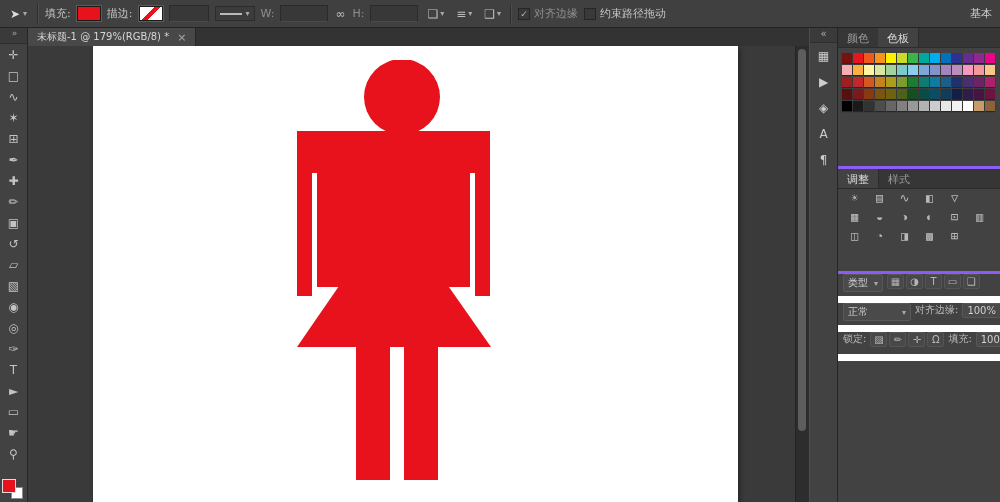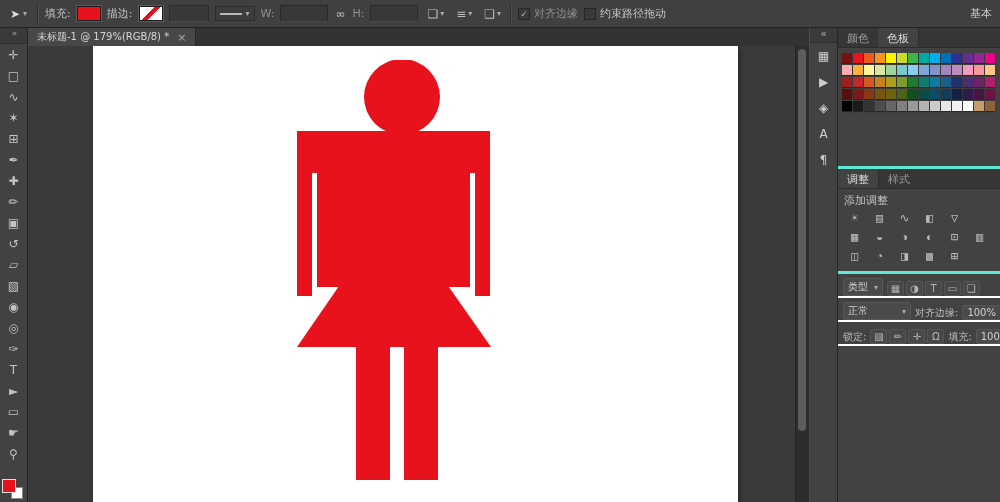--- a/index.html
+++ b/index.html
@@ -51,36 +51,36 @@
   .vscroll{position:absolute;top:18px;right:0;width:13px;bottom:0;background:#2d2d2d;border-left:1px solid #242424;}
   .vthumb{position:absolute;top:3px;left:2px;width:8px;height:382px;background:#5d5d5d;border-radius:5px;}
 
   
   .dock{position:absolute;top:28px;left:809px;width:29px;bottom:0;background:#424242;
     border-left:1px solid #4c4c4c;border-right:1px solid #262626;box-sizing:border-box;}
   .dock-collapse{height:14px;text-align:center;font-size:10px;color:#b0b0b0;background:#3a3a3a;border-bottom:1px solid #2e2e2e;cursor:pointer;}
   .dock-icon{height:26px;display:flex;align-items:center;justify-content:center;font-size:12px;color:#cdcdcd;}
 
   
-  .panels{position:absolute;top:28px;left:838px;right:0;bottom:0;background:#5eead4;
+  .panels{position:absolute;top:28px;left:838px;right:0;bottom:0;background:#8b5cf6;
     display:flex;flex-direction:column;gap:3px;overflow:hidden;}
   .pgroup{background:#424242;overflow:hidden;}
   .ptabs{height:19px;background:#363636;display:flex;border-bottom:1px solid #2c2c2c;white-space:nowrap;}
   .ptab{padding:3px 9px 0;font-size:11px;color:#9b9b9b;}
   .ptab.active{background:#424242;color:#dcdcdc;border-right:1px solid #2c2c2c;}
   .swatches-group{height:138px;}
   .swatch-grid{padding:5px 0 0 4px;}
   .swatch-row{height:12px;white-space:nowrap;}
   .swatch{display:inline-block;width:10px;height:10px;margin:0 1px 1px 0;box-shadow:0 1px 1px rgba(0,0,0,.4);}
   .adjust-group{height:102px;font-family:Liberation Mono, monospace;}
   .adj-label{font-size:11px;color:#c2c2c2;padding:4px 6px 1px;}
   .adj-row{display:flex;gap:10px;padding:1px 9px;height:17px;align-items:center;}
   .adj-icon{font-size:12px;color:#b8b8b8;width:15px;text-align:center;}
   .layers-group{flex:1;display:flex;flex-direction:column;}
-  .lp-row{display:flex;align-items:flex-end;gap:4px;padding:0 5px;height:22px;border-bottom:2px solid #ffffff;
+  .lp-row{display:flex;align-items:flex-start;gap:4px;padding:0 5px;height:22px;border-bottom:7px solid #ffffff;
     white-space:nowrap;overflow:hidden;flex:0 0 auto;}
   .select{display:inline-flex;align-items:center;gap:6px;background:#4a4a4a;border:1px solid #585858;
     border-radius:2px;padding:1px 4px;font-size:10px;color:#d0d0d0;flex:0 0 auto;}
   .mini-icon{font-size:10px;color:#b5b5b5;background:#484848;border:1px solid #555555;border-radius:2px;
     width:15px;height:13px;line-height:13px;text-align:center;flex:0 0 auto;}
   .small-label{font-size:10px;color:#b9b9b9;flex:0 0 auto;}
   .layer-list{flex:1;background:#3d3d3d;}
   .layer-row{height:26px;background:#4c545b;display:flex;align-items:center;border-bottom:1px solid #31363b;}
   .eye-cell{width:24px;height:100%;display:flex;align-items:center;justify-content:center;border-right:1px solid #3a4046;}
   .eye{width:12px;height:8px;border:1px solid #d2d2d2;border-radius:50%;position:relative;}
@@ -227,21 +227,20 @@
           <div class="swatch-row"><span class="swatch" style="background: rgb(90, 15, 15);"></span><span class="swatch" style="background: rgb(122, 26, 28);"></span><span class="swatch" style="background: rgb(138, 58, 18);"></span><span class="swatch" style="background: rgb(122, 85, 18);"></span><span class="swatch" style="background: rgb(110, 100, 16);"></span><span class="swatch" style="background: rgb(77, 97, 26);"></span><span class="swatch" style="background: rgb(20, 80, 31);"></span><span class="swatch" style="background: rgb(10, 77, 71);"></span><span class="swatch" style="background: rgb(10, 77, 104);"></span><span class="swatch" style="background: rgb(18, 60, 88);"></span><span class="swatch" style="background: rgb(20, 31, 71);"></span><span class="swatch" style="background: rgb(48, 28, 74);"></span><span class="swatch" style="background: rgb(71, 21, 68);"></span><span class="swatch" style="background: rgb(110, 18, 68);"></span></div>
           <div class="swatch-row"><span class="swatch" style="background: rgb(0, 0, 0);"></span><span class="swatch" style="background: rgb(26, 26, 26);"></span><span class="swatch" style="background: rgb(51, 51, 51);"></span><span class="swatch" style="background: rgb(77, 77, 77);"></span><span class="swatch" style="background: rgb(102, 102, 102);"></span><span class="swatch" style="background: rgb(128, 128, 128);"></span><span class="swatch" style="background: rgb(153, 153, 153);"></span><span class="swatch" style="background: rgb(179, 179, 179);"></span><span class="swatch" style="background: rgb(204, 204, 204);"></span><span class="swatch" style="background: rgb(230, 230, 230);"></span><span class="swatch" style="background: rgb(242, 242, 242);"></span><span class="swatch" style="background: rgb(255, 255, 255);"></span><span class="swatch" style="background: rgb(198, 156, 109);"></span><span class="swatch" style="background: rgb(140, 98, 57);"></span></div>
         </div>
     </div>
 
     <div class="pgroup adjust-group">
       <div class="ptabs">
         <span class="ptab active">调整</span>
         <span class="ptab">样式</span>
       </div>
-      <div class="adj-label">添加调整</div>
       <div>
           <div class="adj-row">
             <span class="adj-icon">☀</span>
             <span class="adj-icon">▤</span>
             <span class="adj-icon">∿</span>
             <span class="adj-icon">◧</span>
             <span class="adj-icon">▽</span>
           </div>
           <div class="adj-row">
             <span class="adj-icon">▦</span>

